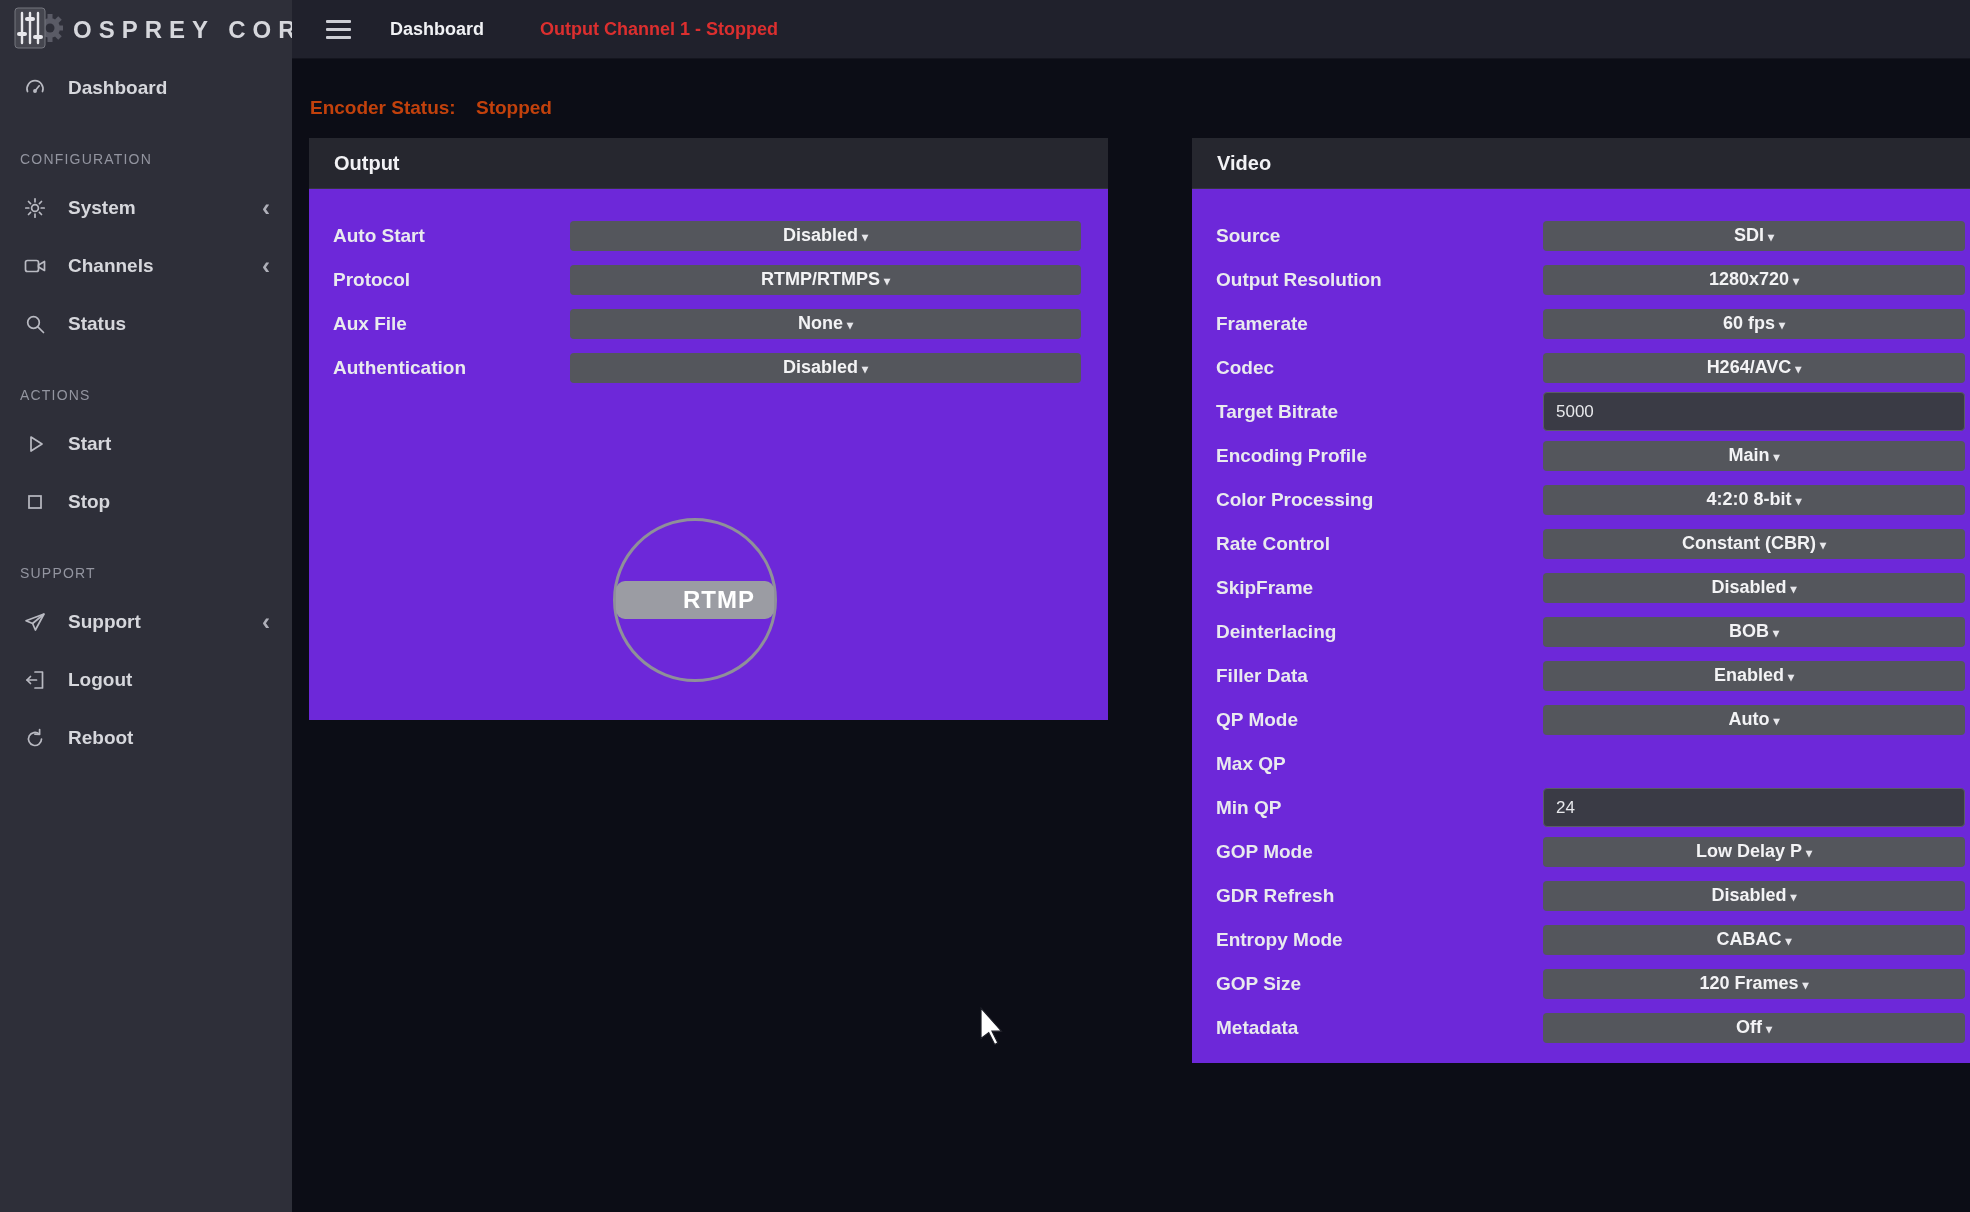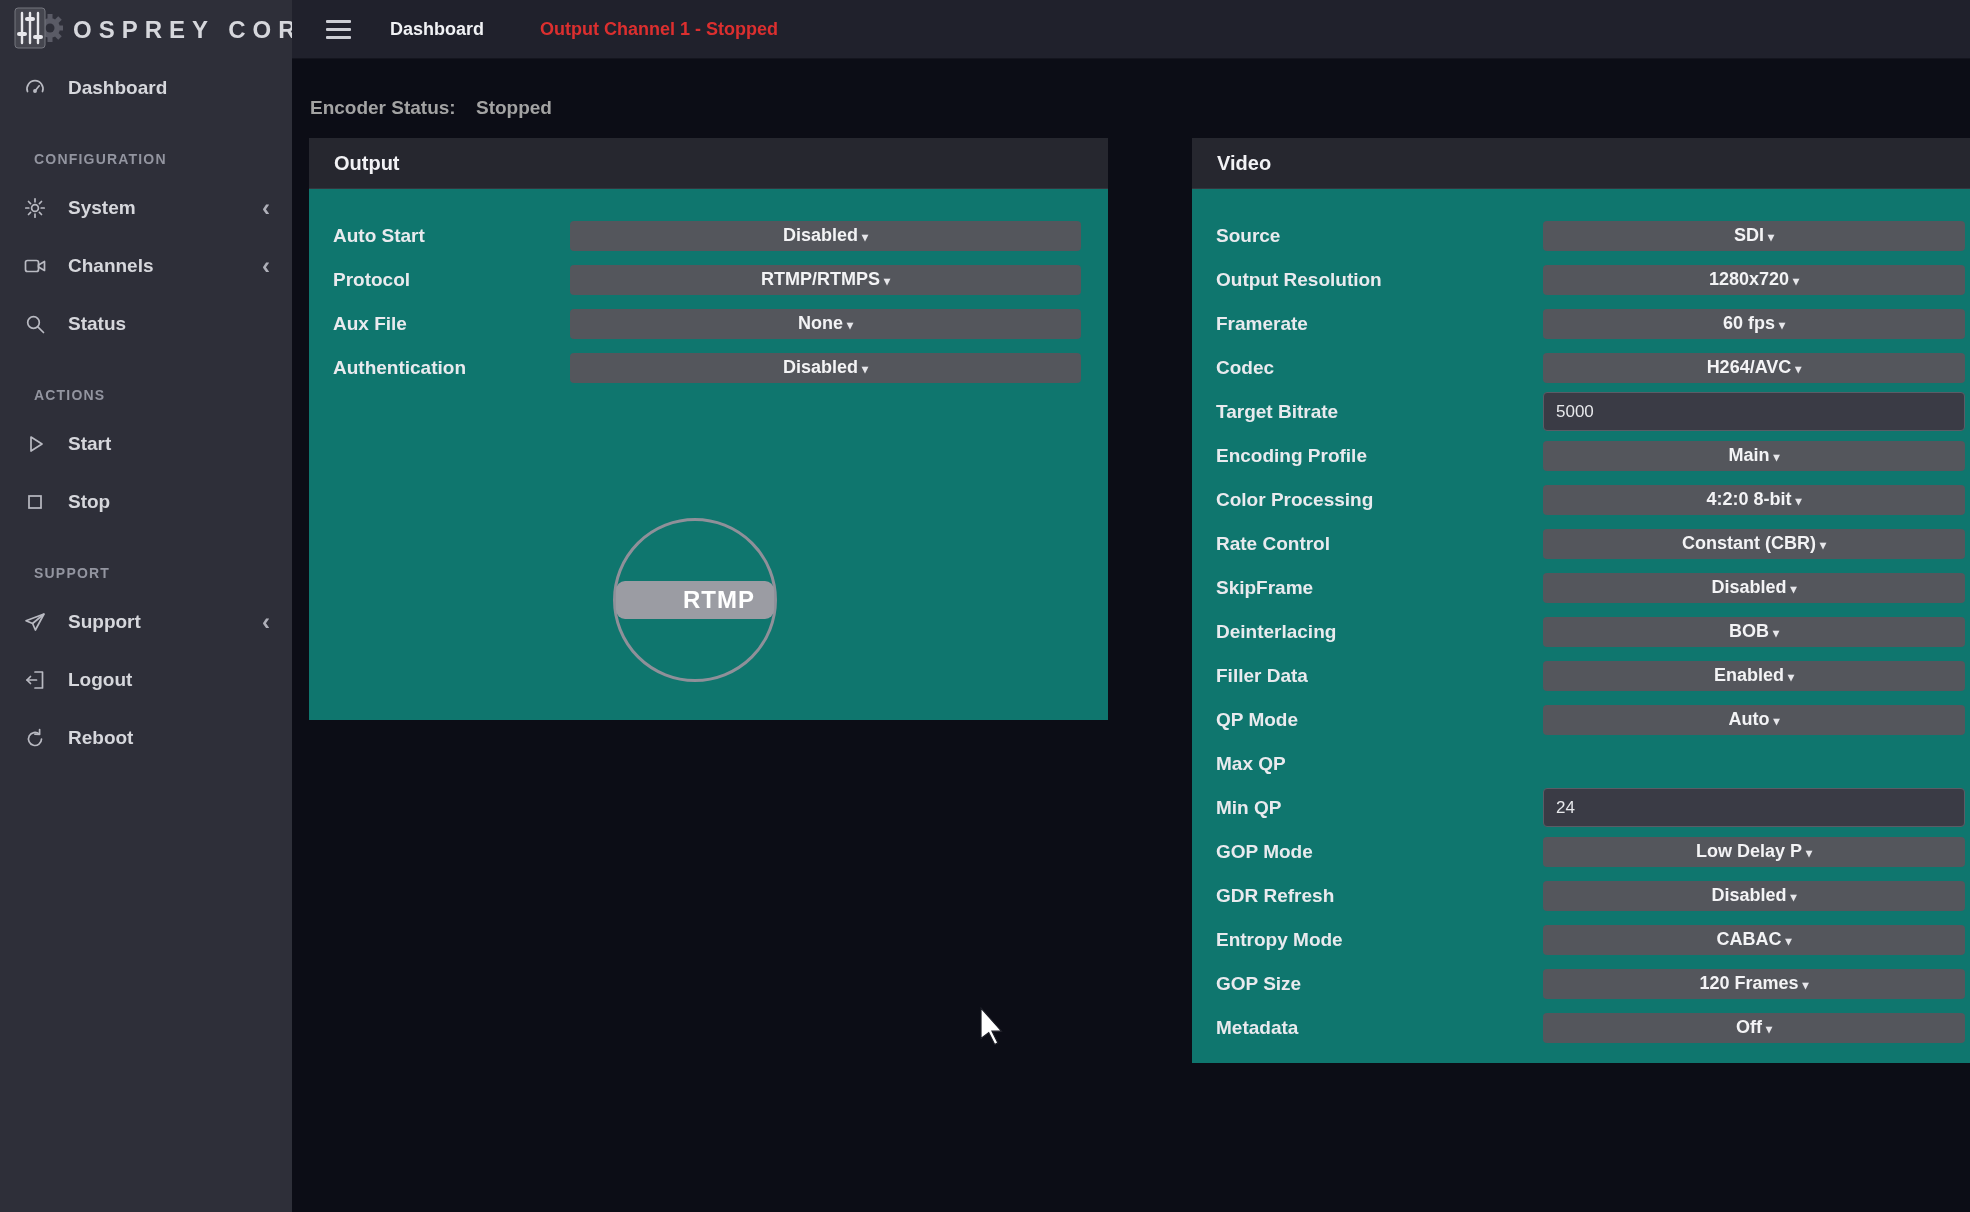--- a/index.html
+++ b/index.html
@@ -2,41 +2,41 @@
 <html><head>
 <meta charset="utf-8">
 <style>
   html,body{margin:0;padding:0;background:#0c0d16;font-family:"Liberation Sans",sans-serif;}
   .app{position:relative;width:1970px;height:1212px;overflow:hidden;background:#0c0d16;}
 
   
   .sidebar{position:absolute;left:0;top:0;width:292px;height:1212px;background:#2e2f39;}
   .side-logo{height:59px;display:flex;align-items:center;padding-left:13px;}
   .brand-text{font-size:24px;font-weight:bold;letter-spacing:7px;color:#d6d7dc;margin-left:10px;white-space:nowrap;}
-  .side-header{margin-top:22px;height:40px;display:flex;align-items:center;padding-left:34px;
-    font-size:14px;font-weight:bold;letter-spacing:1.2px;color:#9395a0;}
+  .side-header{margin-top:22px;height:40px;display:flex;align-items:center;padding-left:20px;
+    font-size:14px;font-weight:normal;letter-spacing:1.2px;color:#9395a0;}
   .side-item{height:58px;display:flex;align-items:center;padding:0 22px;cursor:pointer;}
   .side-item .icon{width:26px;height:26px;margin-right:20px;color:#b9bac2;flex:none;display:flex;align-items:center;justify-content:center;}
   .side-item .icon svg{width:24px;height:24px;}
   .side-item .label{font-size:19px;font-weight:bold;color:#d6d7dc;}
   .side-item .chev{margin-left:auto;color:#aeafb8;font-size:24px;line-height:1;font-weight:bold;}
 
   
   .topbar{position:absolute;left:292px;top:0;width:1678px;height:59px;background:#20212c;display:flex;align-items:center;border-bottom:1px solid #14151e;box-sizing:border-box;}
   .hamburger{margin-left:34px;background:none;border:none;display:flex;flex-direction:column;gap:5px;cursor:pointer;padding:0;}
   .hamburger i{display:block;width:25px;height:3px;background:#cdced4;border-radius:1px;}
   .nav-link{margin-left:39px;font-size:18px;font-weight:bold;color:#f0f1f4;cursor:pointer;}
   .nav-status{margin-left:56px;font-size:18px;font-weight:bold;color:#dc2f2f;cursor:pointer;}
 
   
   .main{position:absolute;left:292px;top:59px;width:1678px;height:1153px;background:#0c0d16;}
-  .enc-status{position:absolute;left:18px;top:38px;font-size:19px;font-weight:600;color:#a3a3a3;}
+  .enc-status{position:absolute;left:18px;top:38px;font-size:19px;font-weight:600;color:#c2410c;}
   .enc-status .enc-val{margin-left:15px;font-weight:600;}
 
-  .panel{position:absolute;background:#0f766e;}
+  .panel{position:absolute;background:#6d28d9;}
   .panel-header{height:50px;line-height:50px;padding-left:25px;background:#26272f;border-bottom:1px solid #35363e;
     font-size:20px;font-weight:bold;color:#f2f2f5;}
   .panel-body{position:relative;}
   .output-panel{left:17px;top:79px;width:799px;height:582px;}
   .video-panel{left:852px;top:79px;width:797px;height:925px;margin-left:48px;}
   .output-panel .panel-body{padding:27px 27px 0 24px;}
   .video-panel .panel-body{padding:27px 24px 0 24px;}
 
   .cfg-row{display:flex;align-items:center;height:39px;margin-bottom:5px;}
   .gap-before{margin-top:25px;}

